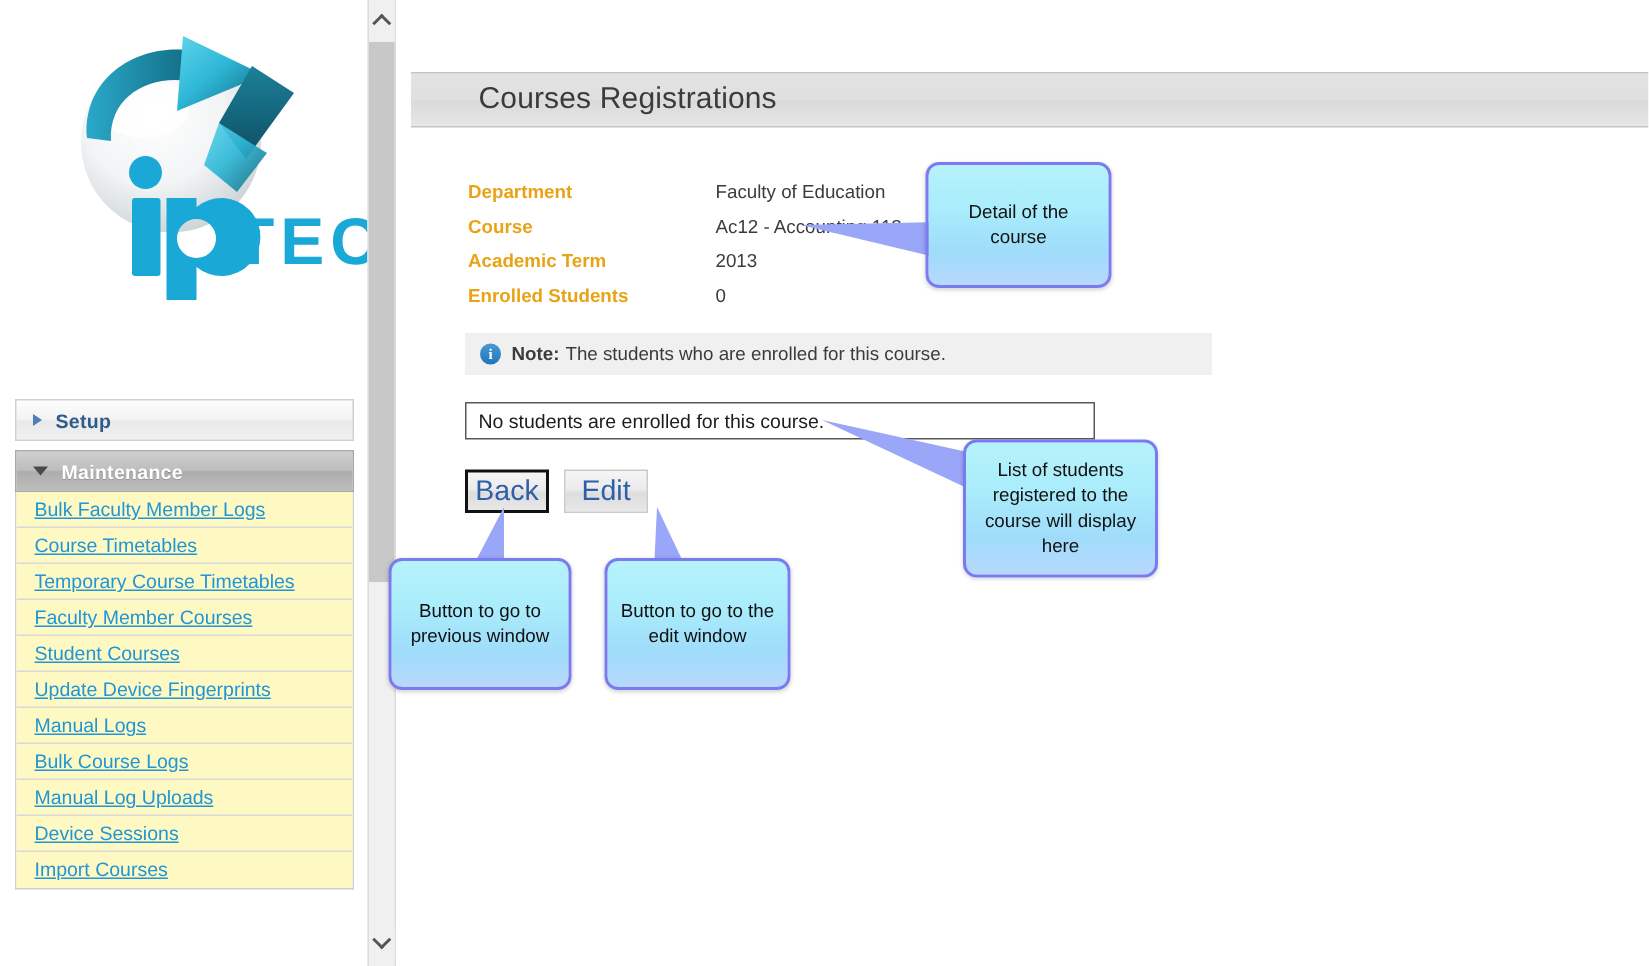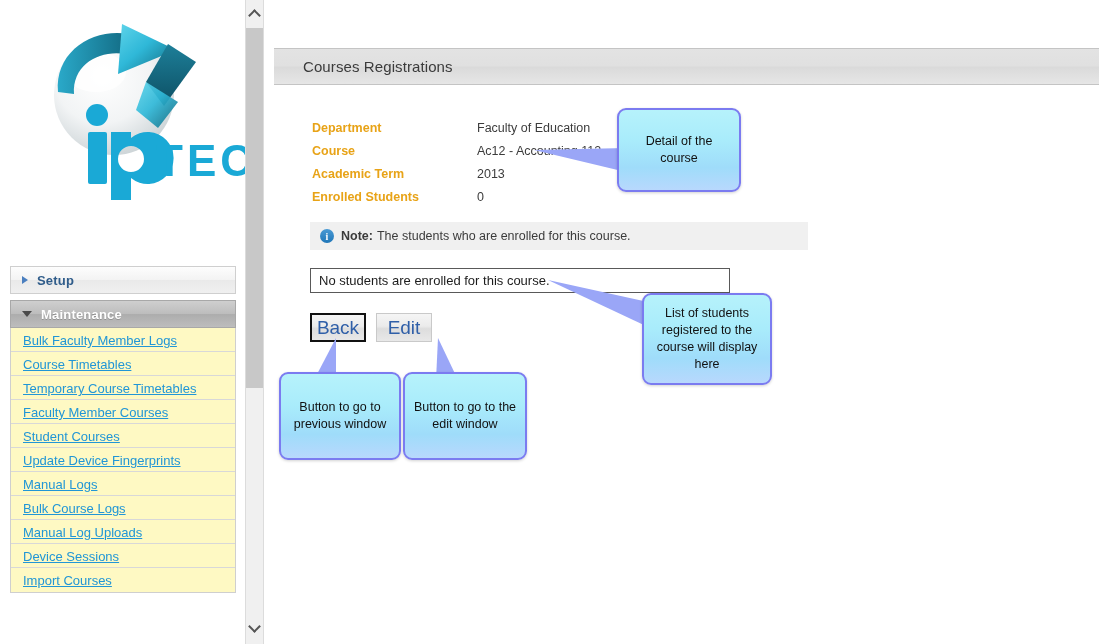--- a/index.html
+++ b/index.html
@@ -89,21 +89,21 @@
   
   #content { position: absolute; left: 266px; top: 0; right: 0; height: 644px; }
 
   #page-header {
     position: absolute; left: 8px; top: 48px; right: 0; height: 37px;
     background: linear-gradient(to bottom, #e3e3e3 0%, #e0e0e0 48%, #dadada 52%, #e6e6e6 100%);
     border-top: 1px solid #c4c4c4; border-bottom: 1px solid #c4c4c4;
     display: flex; align-items: center;
   }
   #page-title {
-    font-size: 15px; color: #3b3b3b; padding-left: 29px; letter-spacing: .1px;
+    font-size: 20px; color: #3b3b3b; padding-left: 45px; letter-spacing: .1px;
   }
 
   #detail-table {
     position: absolute; left: 44px; top: 119px;
     font-size: 12.5px;
   }
   #detail-table td { padding: 0 0 7px 0; vertical-align: top; }
   .detail-label {
     color: #e8a317; font-weight: bold; padding-right: 0 !important;
     width: 163px; white-space: nowrap;
@@ -153,21 +153,21 @@
     display: flex; align-items: center; justify-content: flex-start;
     text-align: center; padding: 4px 8px;
     box-shadow: 0 1px 3px rgba(0,0,0,.18);
     z-index: 5;
   }
   .tail { position: absolute; z-index: 4; }
   .tail svg { display: block; overflow: visible; }
 
   #callout-detail  { left: 351px; top: 108px; width: 124px; height: 84px; }
   #callout-list    { left: 376px; top: 293px; width: 130px; height: 92px; }
-  #callout-back    { left:  -7px; top: 372px; width: 122px; height: 88px; margin-left: 20px; }
+  #callout-back    { left:  -7px; top: 372px; width: 122px; height: 88px; }
   #callout-edit    { left: 137px; top: 372px; width: 124px; height: 88px; }
 </style>
 </head>
 <body>
 
 <div id="app">
 
   <div id="left-pane">
 
     <div id="logo-wrap">

